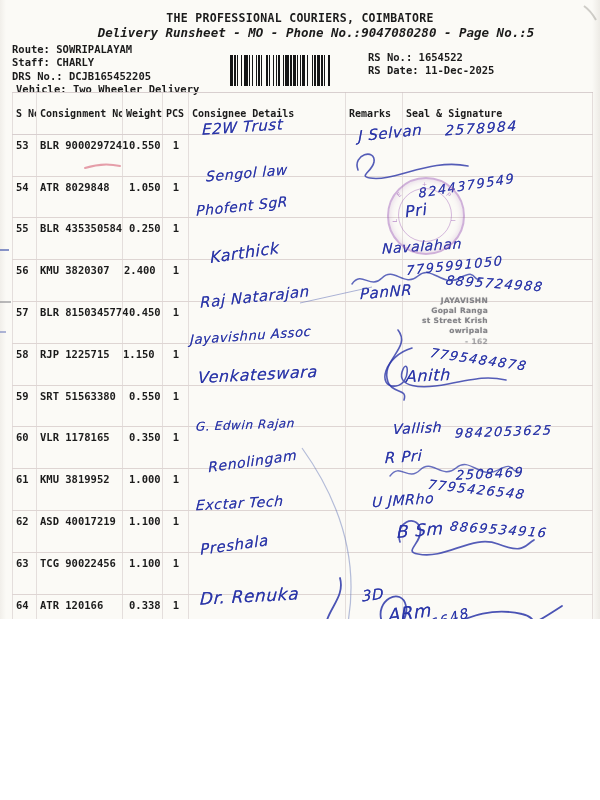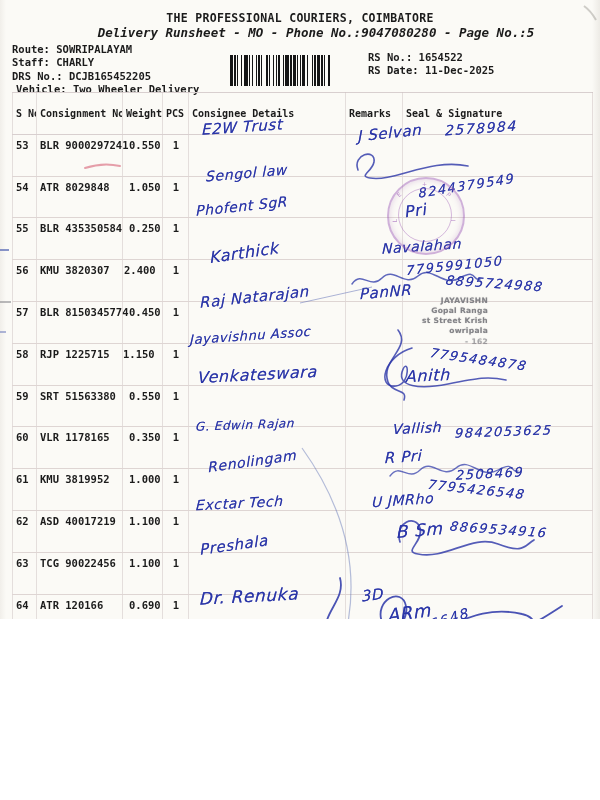--- a/index.html
+++ b/index.html
@@ -252,21 +252,21 @@
           <td>TCG 90022456</td>
           <td style="padding-left: 6px;">1.100</td>
           <td style="text-align: center;">1</td>
           <td></td>
           <td></td>
           <td></td>
         </tr>
         <tr>
           <td>64</td>
           <td>ATR 120166</td>
-          <td style="padding-left: 6px;">0.690</td>
+          <td style="padding-left: 6px;">0.338</td>
           <td style="text-align: center;">1</td>
           <td></td>
           <td></td>
           <td></td>
         </tr>
       </tbody>
   </table>
 
   <div class="overlay" id="hw-layer">
       <span class="hw" style="left: 202px; top: 118px; font-size: 15px; transform: rotate(-4deg) skewX(-6deg);">E2W Trust</span>

